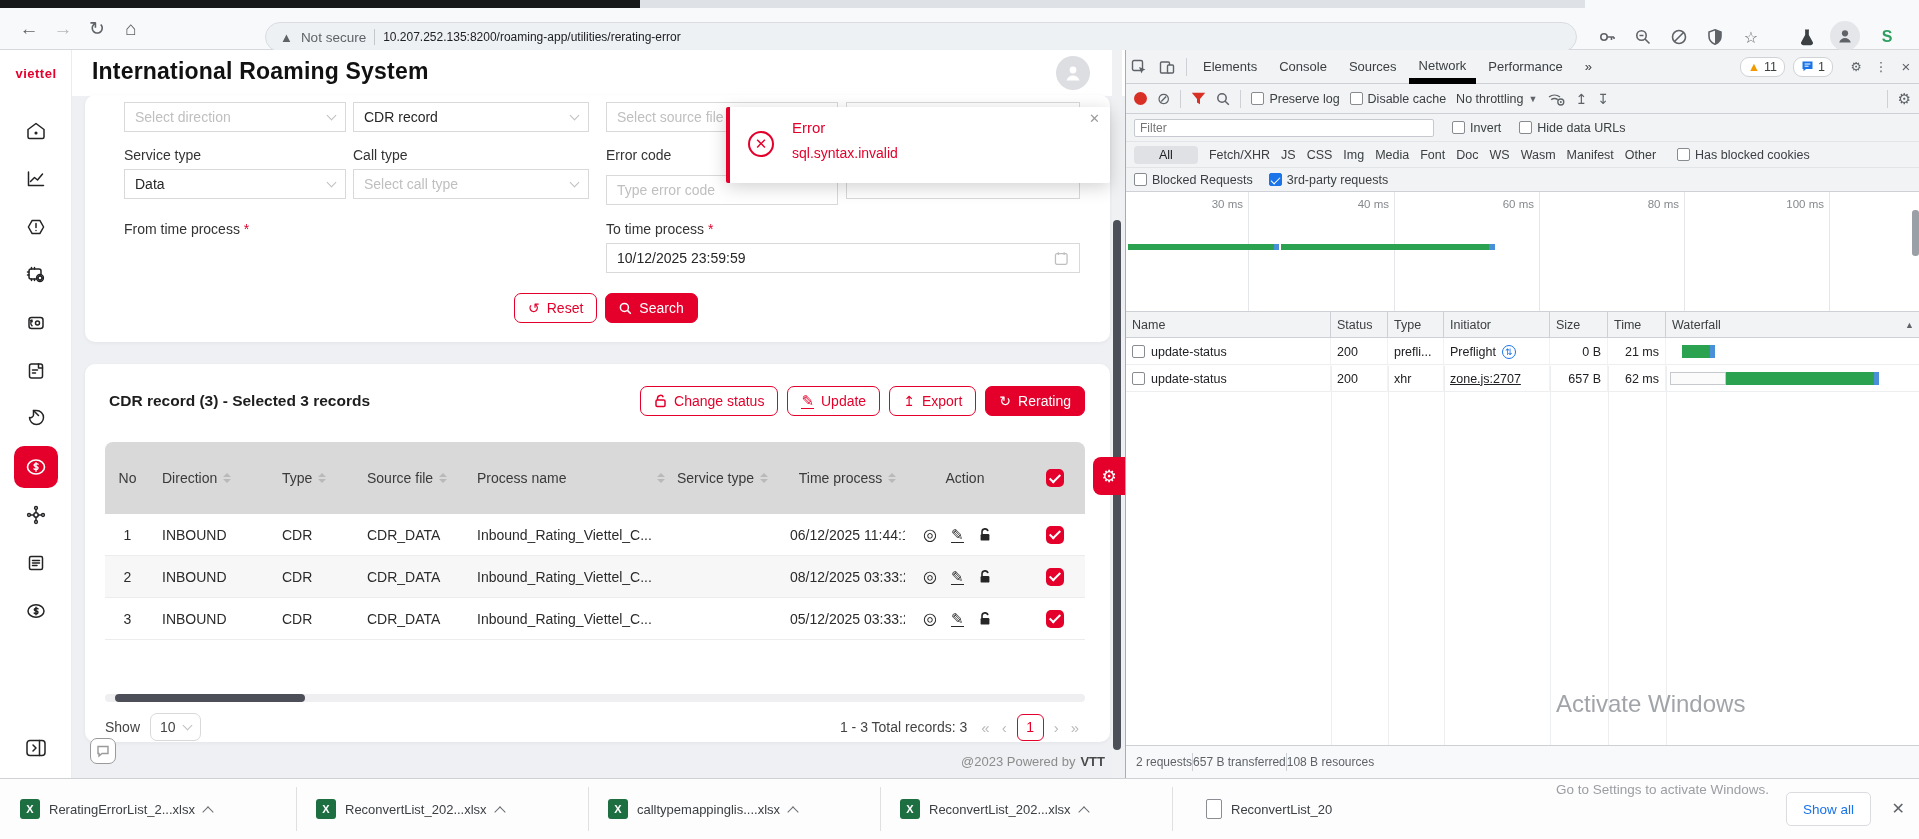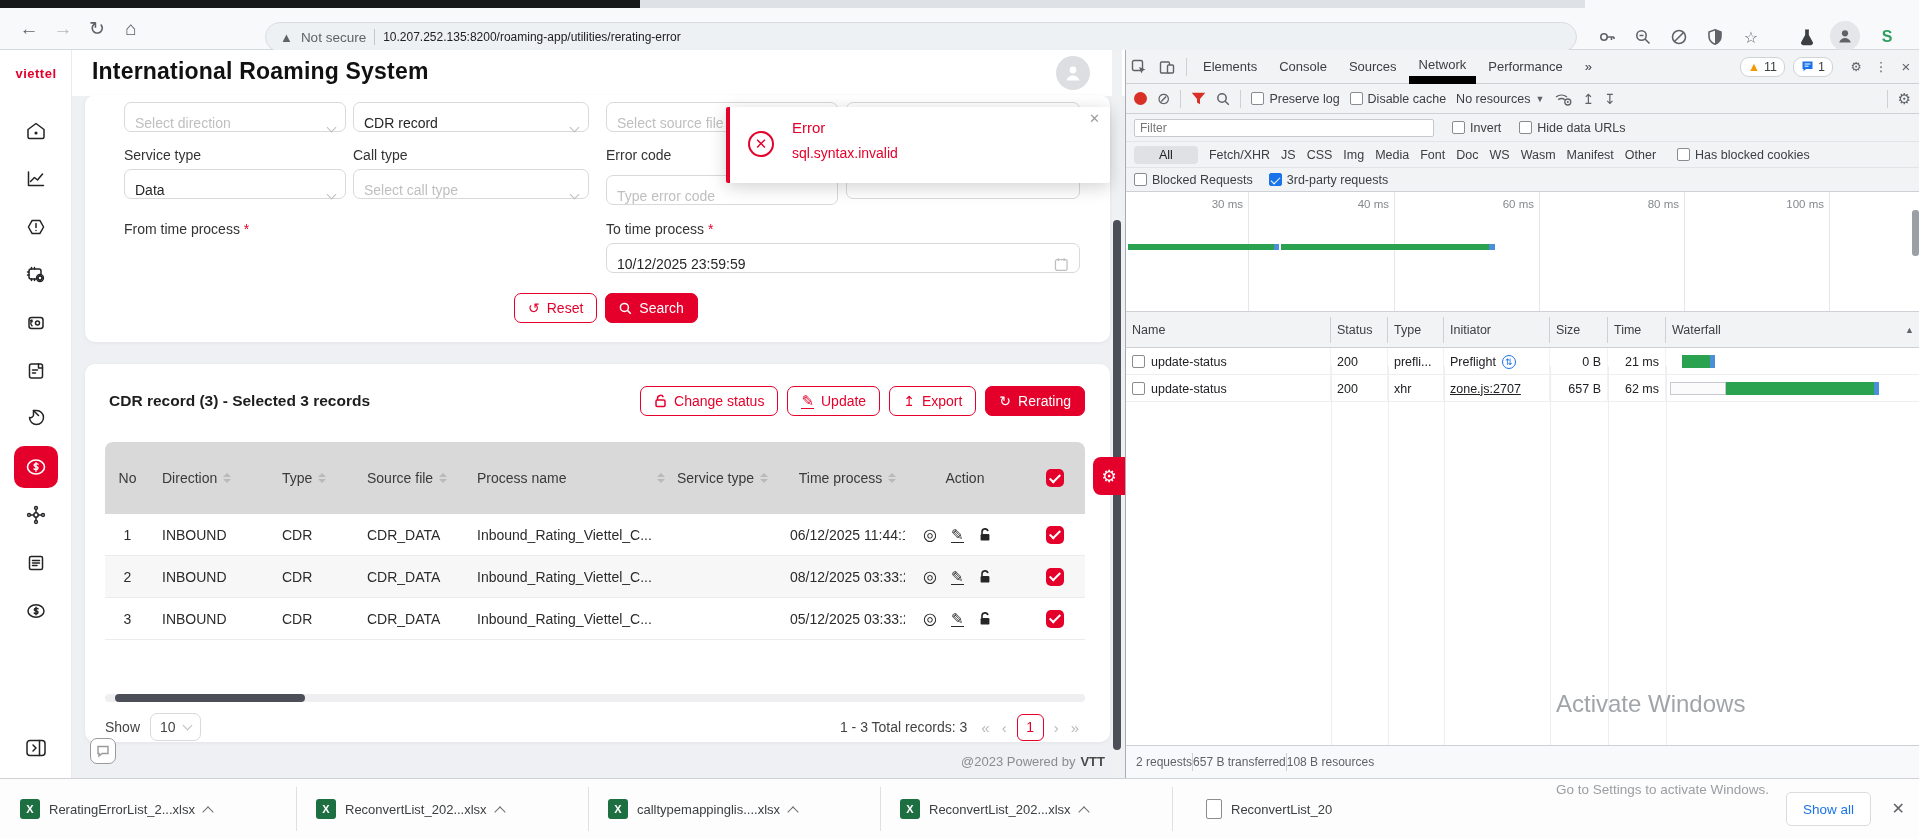--- a/index.html
+++ b/index.html
@@ -34,21 +34,21 @@
 
   #main{left:72px;top:0;width:1053px;height:728px;background:#eef0f3}
   #appheader{left:0;top:0;width:1053px;height:46px;background:#fff}
   #apptitle{left:20px;top:8px;font-size:23px;font-weight:bold;color:#111;letter-spacing:.2px}
   #appavatar{left:984px;top:6px;width:34px;height:34px;border-radius:50%;background:#dcdee1;display:flex;align-items:center;justify-content:center}
 
   .card{background:#fff;border-radius:10px;box-shadow:0 1px 4px rgba(0,0,0,.05)}
   #card1{left:13px;top:45px;width:1025px;height:247px}
   #card2{left:13px;top:314px;width:1025px;height:378px}
 
-  .fld{position:absolute;height:30px;border:1px solid #d9d9d9;border-radius:7px;background:#fff;display:flex;align-items:flex-end;padding:0 10px;font-size:14px;color:#262626}
+  .fld{position:absolute;height:30px;border:1px solid #d9d9d9;border-radius:0;background:#fff;display:flex;align-items:center;padding:0 10px;font-size:14px;color:#262626}
   .fld .ph{color:#bfbfbf}
   .fld .grow{flex:1}
   .fld input{border:none;outline:none;font-size:14px;color:#262626;width:100%;font-family:inherit;background:transparent}
   .fld input::placeholder{color:#bfbfbf}
   .chev{width:7px;height:7px;border:solid #bfbfbf;border-width:0 1.5px 1.5px 0;transform:rotate(45deg);margin-top:-4px}
   .flabel{position:absolute;font-size:14px;color:#333;}
   .req::after{content:" *";color:#e4002b}
 
   .btn{display:inline-flex;align-items:center;justify-content:center;gap:7px;height:30px;border-radius:7px;font-size:14px;cursor:pointer;border:1px solid #e4002b;color:#e4002b;background:#fff;padding:0 13px}
   .btn.solid{background:#e4002b;color:#fff}
@@ -92,42 +92,42 @@
 
   #gearfloat{left:1021px;top:407px;width:32px;height:38px;background:#e4002b;border-radius:8px 0 0 8px;color:#fff;display:flex;align-items:center;justify-content:center;font-size:17px;cursor:pointer;z-index:30}
   #vscroll{left:1040px;top:0;width:10px;height:728px;background:#f0f1f3}
   #vscroll .thumb{position:absolute;left:1px;top:170px;width:8px;height:530px;background:#4c4f57;border-radius:4px;cursor:grab}
 
   
   #devtools{left:1125px;top:0;width:794px;height:728px;background:#fff;border-left:1px solid #a9adb2;font-size:12.5px;color:#3c4043}
   .dtrow{border-bottom:1px solid #cdd1d5;background:#f1f3f4;display:flex;align-items:center}
   #dt-tabs{height:34px;gap:2px}
   .dt-tab{padding:0 10px;height:34px;display:flex;align-items:center;font-size:13px;color:#3c4043;cursor:pointer}
-  .dt-tab.active{border-bottom:8px solid #000000;padding-top:3px}
+  .dt-tab.active{border-bottom:6px solid #000000;padding-top:3px}
   .dt-badge{border:1px solid #d0d3d6;border-radius:9px;background:#fff;height:20px;display:inline-flex;align-items:center;gap:4px;padding:0 7px;margin-left:6px;cursor:pointer}
   #dt-bar2{height:30px;gap:10px;padding:0 8px}
   .vsep{width:1px;height:18px;background:#cdd1d5}
   .dt-cbl{display:inline-flex;align-items:center;gap:5px;cursor:pointer}
   .cb{width:13px;height:13px;border:1px solid #888c90;border-radius:2px;background:#fff;flex:0 0 auto}
   .cb.on{background:#1a73e8;border-color:#1a73e8;position:relative}
   .cb.on::after{content:"";position:absolute;left:3.5px;top:0.5px;width:4px;height:8px;border:solid #fff;border-width:0 1.8px 1.8px 0;transform:rotate(45deg)}
   #dt-filterrow{height:28px;gap:18px;padding:0 8px;background:#f1f3f4;border-bottom:1px solid #e2e5e8}
   #dt-filter{width:300px;height:18px;border:1px solid #c6cacf;border-radius:2px;background:#fff;font-size:12px;padding:0 5px;outline:none;color:#202124;font-family:inherit}
   #dt-chiprow{height:26px;gap:11px;padding:0 8px;background:#f1f3f4;border-bottom:1px solid #e2e5e8;font-size:12.5px}
   .chip{cursor:pointer;color:#3c4043}
   .chip.sel{background:#dfe1e5;border-radius:4px;padding:2px 25px;color:#202124}
   #dt-blockrow{height:24px;gap:16px;padding:0 8px;background:#f1f3f4;border-bottom:1px solid #cdd1d5}
   #dt-timeline{position:absolute;left:0;top:142px;width:794px;height:120px;background:#fff;border-bottom:1px solid #cdd1d5;overflow:hidden}
   .gline{position:absolute;top:0;width:1px;height:120px;background:#e4e6e9}
   .tick{position:absolute;top:6px;font-size:11.5px;color:#85898d;transform:translateX(-100%);padding-right:5px}
   .ovbar{position:absolute;top:52px;height:6px;background:#2ba24f}
   .ovblue{position:absolute;top:52px;height:6px;background:#4a90d9}
   #dt-grid{position:absolute;left:0;top:262px;width:794px}
   .grow-dt{display:grid;grid-template-columns:205px 57px 56px 106px 58px 58px 254px;align-items:center}
-  #dt-gridhead{height:36px;background:#f1f3f4;border-bottom:1px solid #cdd1d5;color:#3c4043}
+  #dt-gridhead{height:26px;background:#f1f3f4;border-bottom:1px solid #cdd1d5;color:#3c4043}
   .gh{padding:0 6px;border-right:1px solid #cdd1d5;height:26px;display:flex;align-items:center}
   .dt-req{height:27px;border-bottom:1px solid #eceef0;font-size:12.5px;color:#202124}
   .gc{padding:0 6px;height:27px;display:flex;align-items:center;gap:6px;border-right:1px solid #f0f2f4;overflow:hidden;white-space:nowrap}
   .gc.num{justify-content:flex-end}
   .colline{position:absolute;top:0;width:1px;background:#eceef0}
   #dt-status{position:absolute;left:0;top:695px;width:794px;height:33px;background:#f8f9fa;border-top:1px solid #cdd1d5;display:flex;align-items:center;padding:0 10px;color:#5f6368;font-size:12px}
   .wbar-outline{height:13px;border:1px solid #c6cacf;background:#fbfbfc;position:absolute}
   .wbar-green{height:13px;background:#2ba24f;position:absolute}
   .wbar-tip{height:13px;width:5px;background:#4a90d9;position:absolute}
   #dtscroll{position:absolute;right:0;top:160px;width:7px;height:46px;background:#9aa0a6;border-radius:3px}
@@ -611,21 +611,21 @@
       <span class="vsep"></span>
       <span class="dt-cbl">
           <span class="cb"></span>
           <span>Preserve log</span>
         </span>
       <span class="dt-cbl">
           <span class="cb"></span>
           <span>Disable cache</span>
         </span>
       <span class="dt-cbl">
-          <span>No resources</span>
+          <span>No throttling</span>
           <span style="font-size:9px;color:#5f6368">▼</span>
         </span>
       <svg width="18" height="14" viewBox="0 0 18 14">
           <path d="M2 5a9 9 0 0 1 11 0M4.2 7.6a6 6 0 0 1 6.6 0" fill="none" stroke="#5f6368" stroke-width="1.4"></path>
           <circle cx="13.8" cy="10" r="3" fill="none" stroke="#5f6368" stroke-width="1.3"></circle>
           <circle cx="13.8" cy="10" r="1" fill="#5f6368"></circle>
         </svg>
       <span style="color:#5f6368;font-size:14px">↥</span>
       <span style="color:#5f6368;font-size:14px">↧</span>
       <span style="flex:1"></span>

